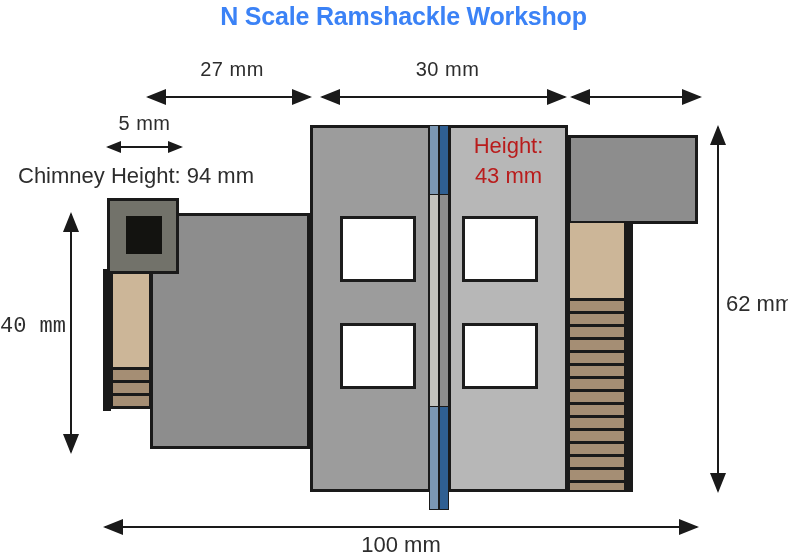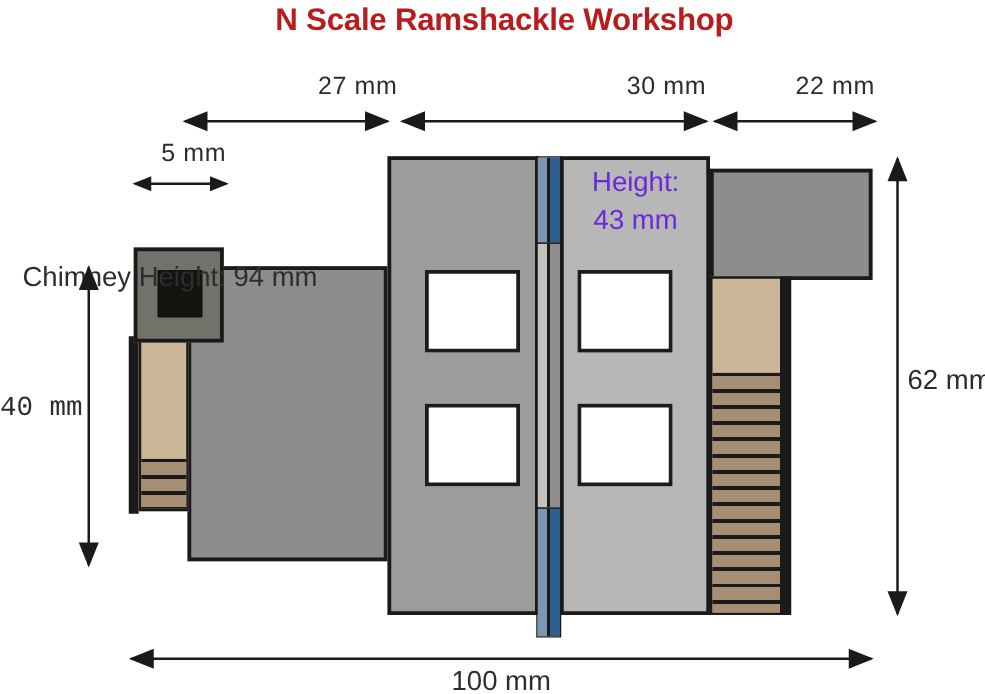--- a/index.html
+++ b/index.html
@@ -11,31 +11,31 @@
     font-family:"Liberation Sans", sans-serif;
     color:var(--text,#2d2d2d);
     overflow:hidden;
   }
   .abs{position:absolute;}
 
   
   .title{
     left:0;top:2px;width:788px;
     display:flex;justify-content:center;align-items:baseline;gap:9px;
-    font-size:25px;color:#b91c1c;letter-spacing:-0.2px;padding-left:19px;
+    font-size:25px;color:#3b82f6;letter-spacing:-0.2px;padding-left:19px;
   }
   .title .bold{font-weight:bold;}
 
   
   .dimlabel{font-size:20px;color:var(--text,#2d2d2d);white-space:nowrap;letter-spacing:0.5px;}
-  .dimlabel.center{text-align:right;}
+  .dimlabel.center{text-align:center;}
   .biglabel{font-size:22px;color:var(--text,#2d2d2d);white-space:nowrap;}
   .heightblock{
     left:449px;top:131px;width:119px;
-    text-align:center;font-size:22px;line-height:1.35;color:#6d28d9;
+    text-align:center;font-size:22px;line-height:1.35;color:#b91c1c;
   }
 
   
   .harrow{height:0;border-top:2px solid var(--ink,#1a1a1a);}
   .harrow::before,.harrow::after{content:"";position:absolute;width:0;height:0;top:-9px;}
   .harrow::before{left:-2px;border-top:8px solid transparent;border-bottom:8px solid transparent;border-right:20px solid var(--ink,#1a1a1a);}
   .harrow::after{right:-2px;border-top:8px solid transparent;border-bottom:8px solid transparent;border-left:20px solid var(--ink,#1a1a1a);}
   .harrow.small::before{top:-7px;border-top-width:6px;border-bottom-width:6px;border-right-width:15px;}
   .harrow.small::after{top:-7px;border-top-width:6px;border-bottom-width:6px;border-left-width:15px;}
   .varrow{width:0;border-left:2px solid var(--ink,#1a1a1a);}
@@ -113,27 +113,26 @@
     <div>Height:</div>
     <div>43 mm</div>
   </div>
 
   <div class="abs dimlabel center" style="left:146px;top:58px;width:172px;">27 mm</div>
   <div class="abs harrow" style="left:148px;top:96px;width:162px;"></div>
 
   <div class="abs dimlabel center" style="left:330px;top:58px;width:235px;">30 mm</div>
   <div class="abs harrow" style="left:322px;top:96px;width:243px;"></div>
 
-  <div class="abs dimlabel center" style="left:572px;top:58px;width:128px;">22 mm</div>
   <div class="abs harrow" style="left:572px;top:96px;width:128px;"></div>
 
   <div class="abs dimlabel center" style="left:108px;top:112px;width:73px;">5 mm</div>
   <div class="abs harrow small" style="left:108px;top:146px;width:73px;"></div>
 
-  <div class="abs biglabel" style="left:18px;top:163px;margin-top:46px;">Chimney Height: 94 mm</div>
+  <div class="abs biglabel" style="left:18px;top:163px;">Chimney Height: 94 mm</div>
 
   <div class="abs biglabel" style="left:0px;top:314px;font-family:Liberation Mono, monospace;">40 mm</div>
   <div class="abs varrow" style="left:70px;top:214px;height:238px;"></div>
 
   <div class="abs biglabel" style="left:726px;top:291px;">62 mm</div>
   <div class="abs varrow" style="left:717px;top:127px;height:364px;"></div>
 
   <div class="abs harrow" style="left:105px;top:526px;width:592px;"></div>
   <div class="abs biglabel center" style="left:105px;top:532px;width:592px;text-align:center;">100 mm</div>
 

